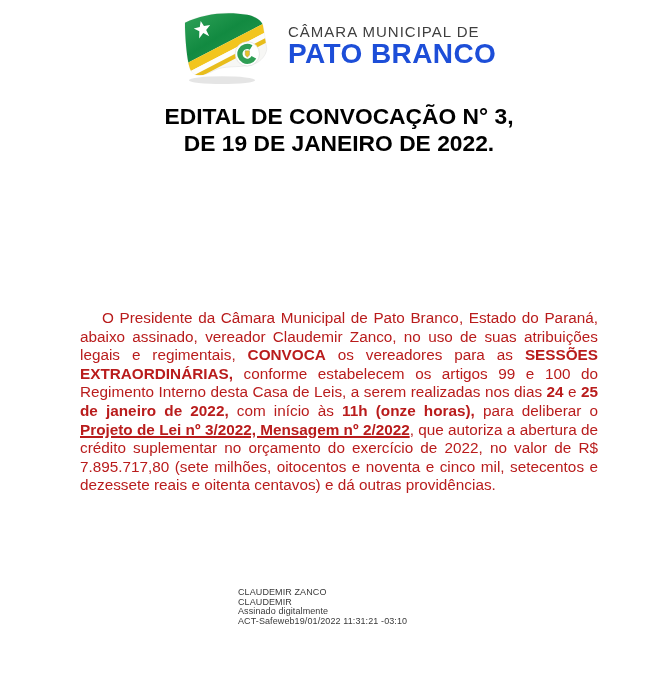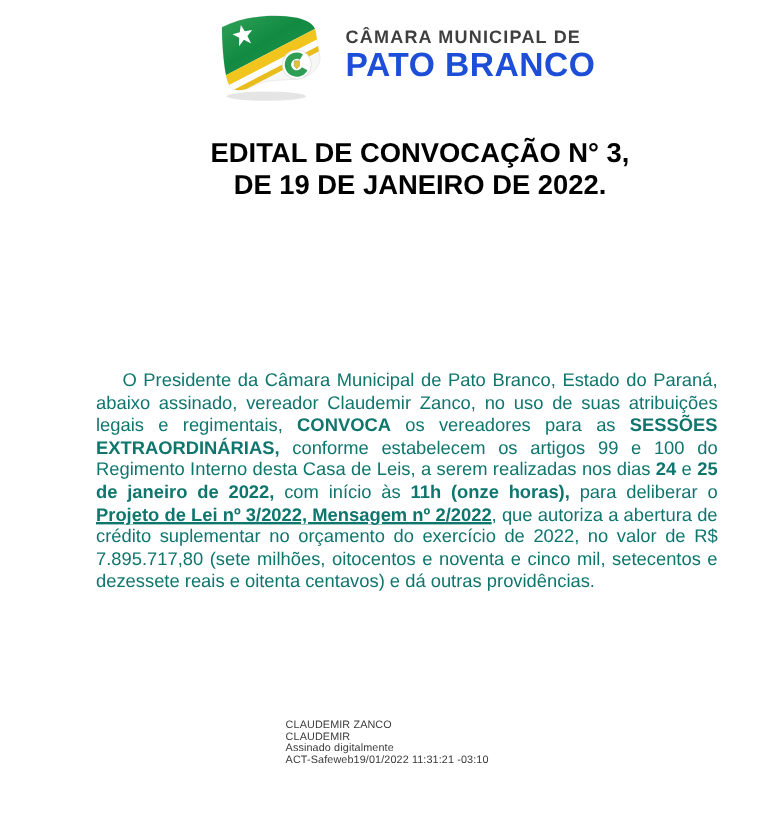--- a/index.html
+++ b/index.html
@@ -10,47 +10,47 @@
     overflow:hidden;
     font-family:"Liberation Sans", sans-serif;
     color:#000;
   }
   
   .logo{position:absolute;top:10px;left:172px;display:flex;align-items:flex-start;}
   .logo svg{display:block;}
   .logo-text{margin-left:16px;padding-top:14px;}
   .org-small{
     font-size:15px;color:#3f3f3f;letter-spacing:1px;
-    line-height:15px;font-weight:700;white-space:nowrap;
+    line-height:15px;font-weight:400;white-space:nowrap;
   }
   .org-big{
     font-size:28px;color:#1d4ed8;font-weight:bold;letter-spacing:0.4px;
     line-height:27px;white-space:nowrap;margin-top:1px;
   }
   
   .title{
-    position:absolute;top:103px;left:80px;width:518px;margin:11px;
+    position:absolute;top:103px;left:80px;width:518px;margin:0;
     text-align:center;font-size:22.8px;line-height:27px;font-weight:bold;color:#000;
   }
   
   .body-par{
     position:absolute;top:309px;left:80px;width:518px;margin:0;
     font-size:15.3px;line-height:18.6px;text-align:justify;
-    text-indent:22px;color:#0f766e;
+    text-indent:22px;color:#b91c1c;
   }
   .body-par .b{font-weight:bold;}
   .body-par .u{text-decoration:underline;text-decoration-thickness:1.5px;}
   
   .dateline{
     position:absolute;top:500px;left:80px;width:518px;
     text-align:right;font-size:15.3px;color:#0a0a0a;
   }
   
   .signature{
-    position:absolute;top:600px;left:238px;
+    position:absolute;top:588px;left:238px;
     font-size:9px;line-height:9.7px;color:#3a3a3a;letter-spacing:0.1px;
   }
 </style>
 </head>
 <body>
 
 <div class="page">
 
   <header class="logo">
     <svg width="100" height="76" viewBox="0 0 100 78" aria-hidden="true">

